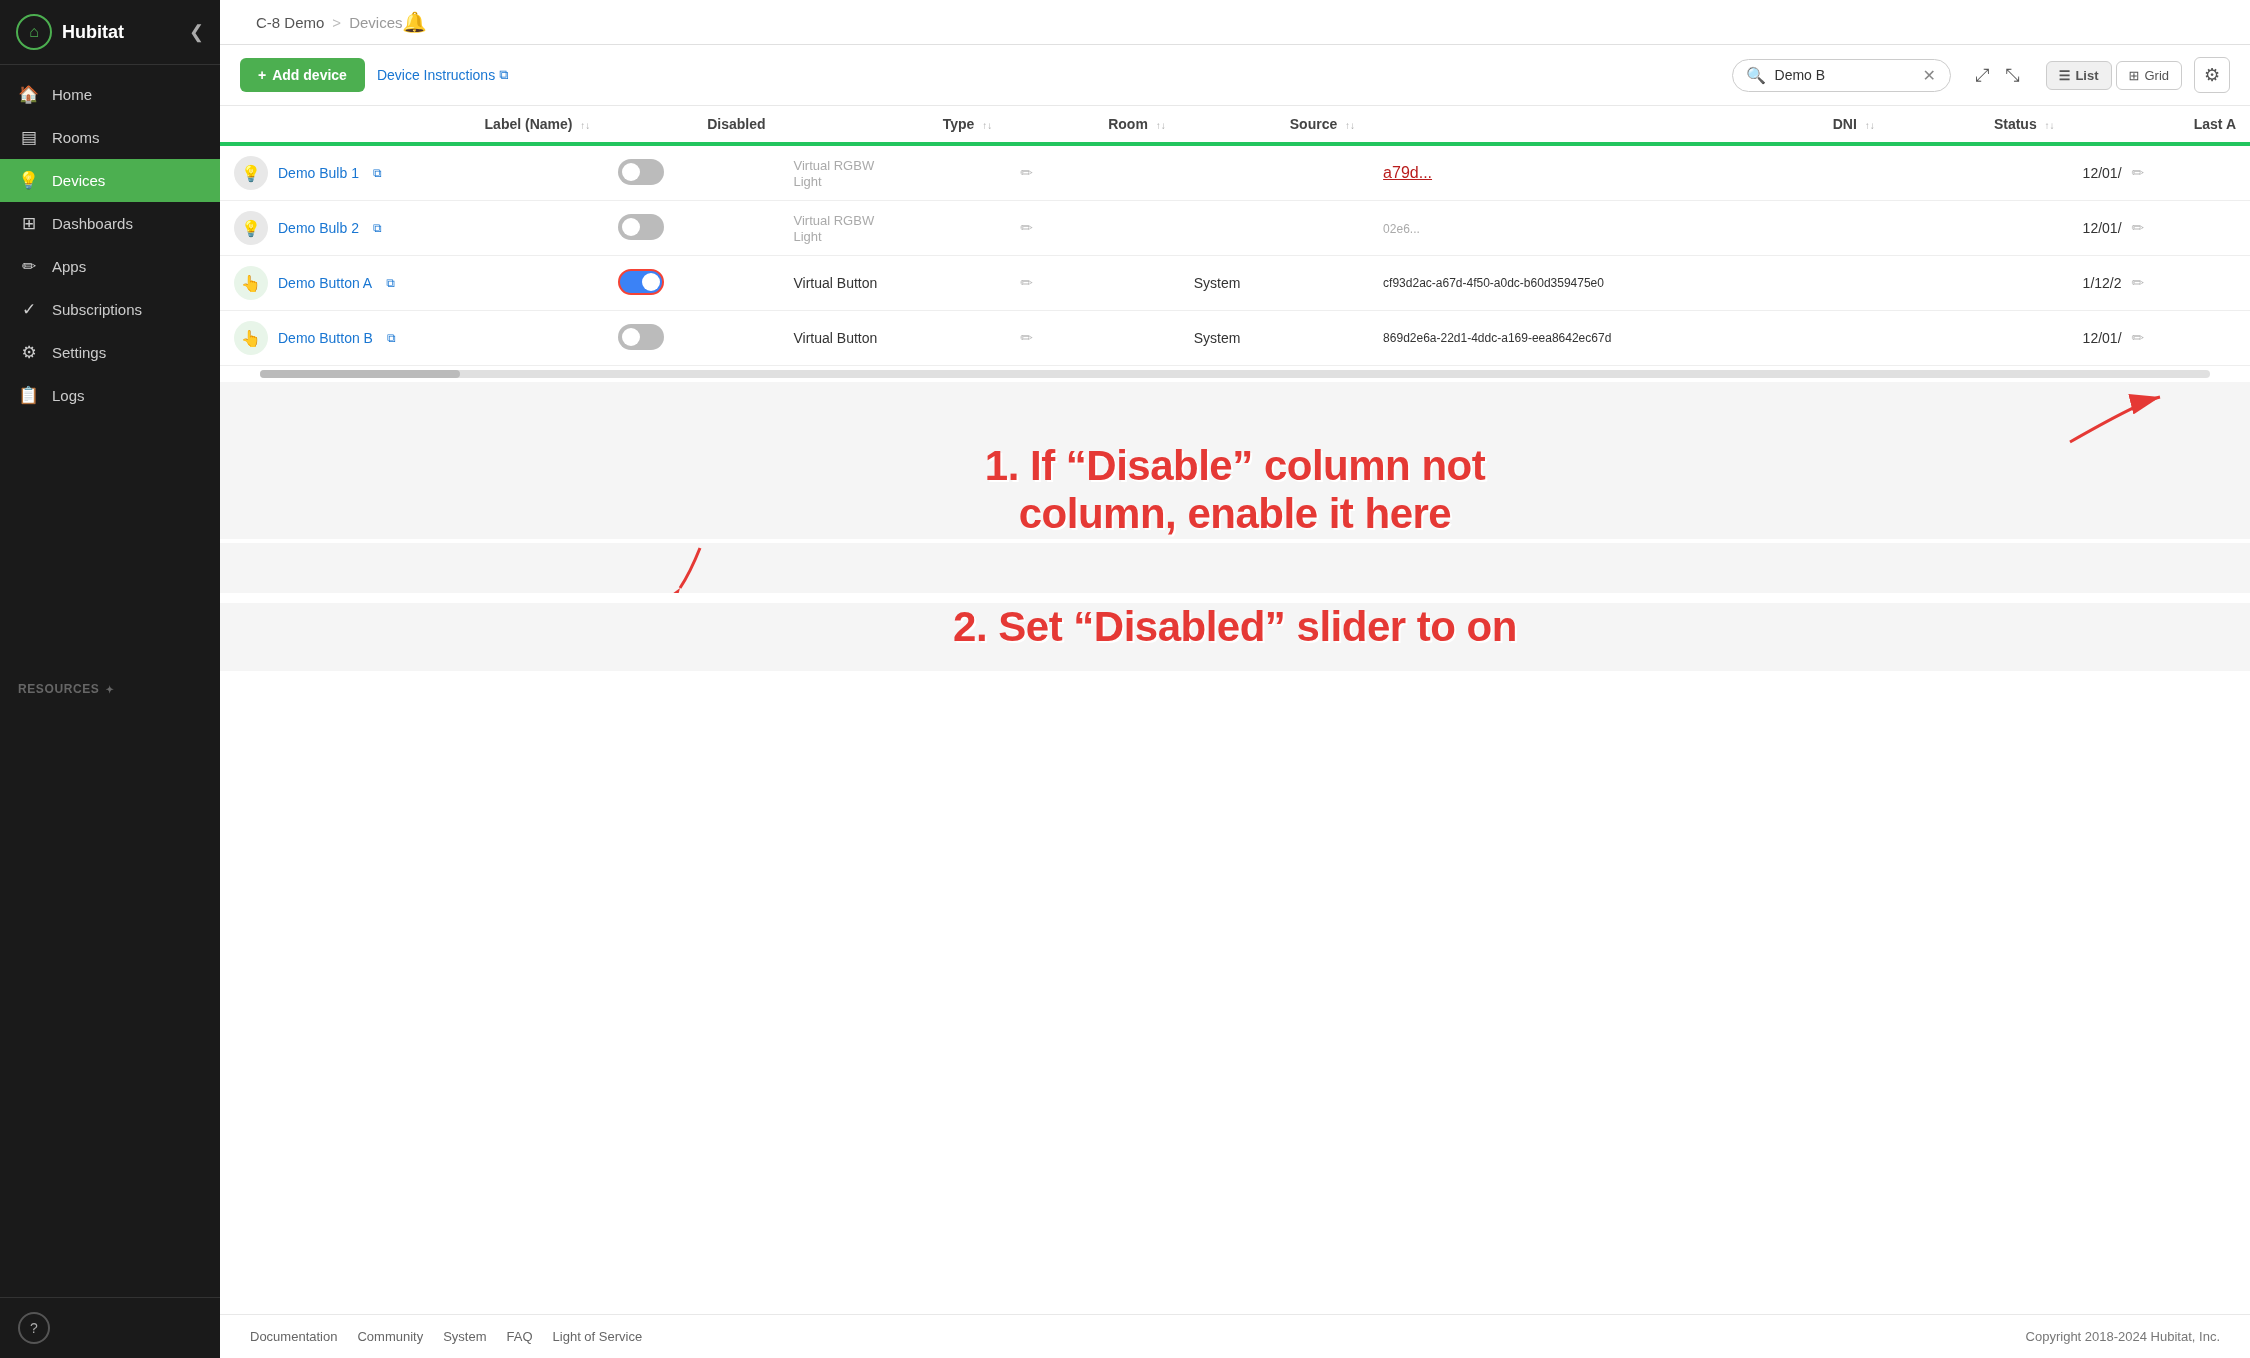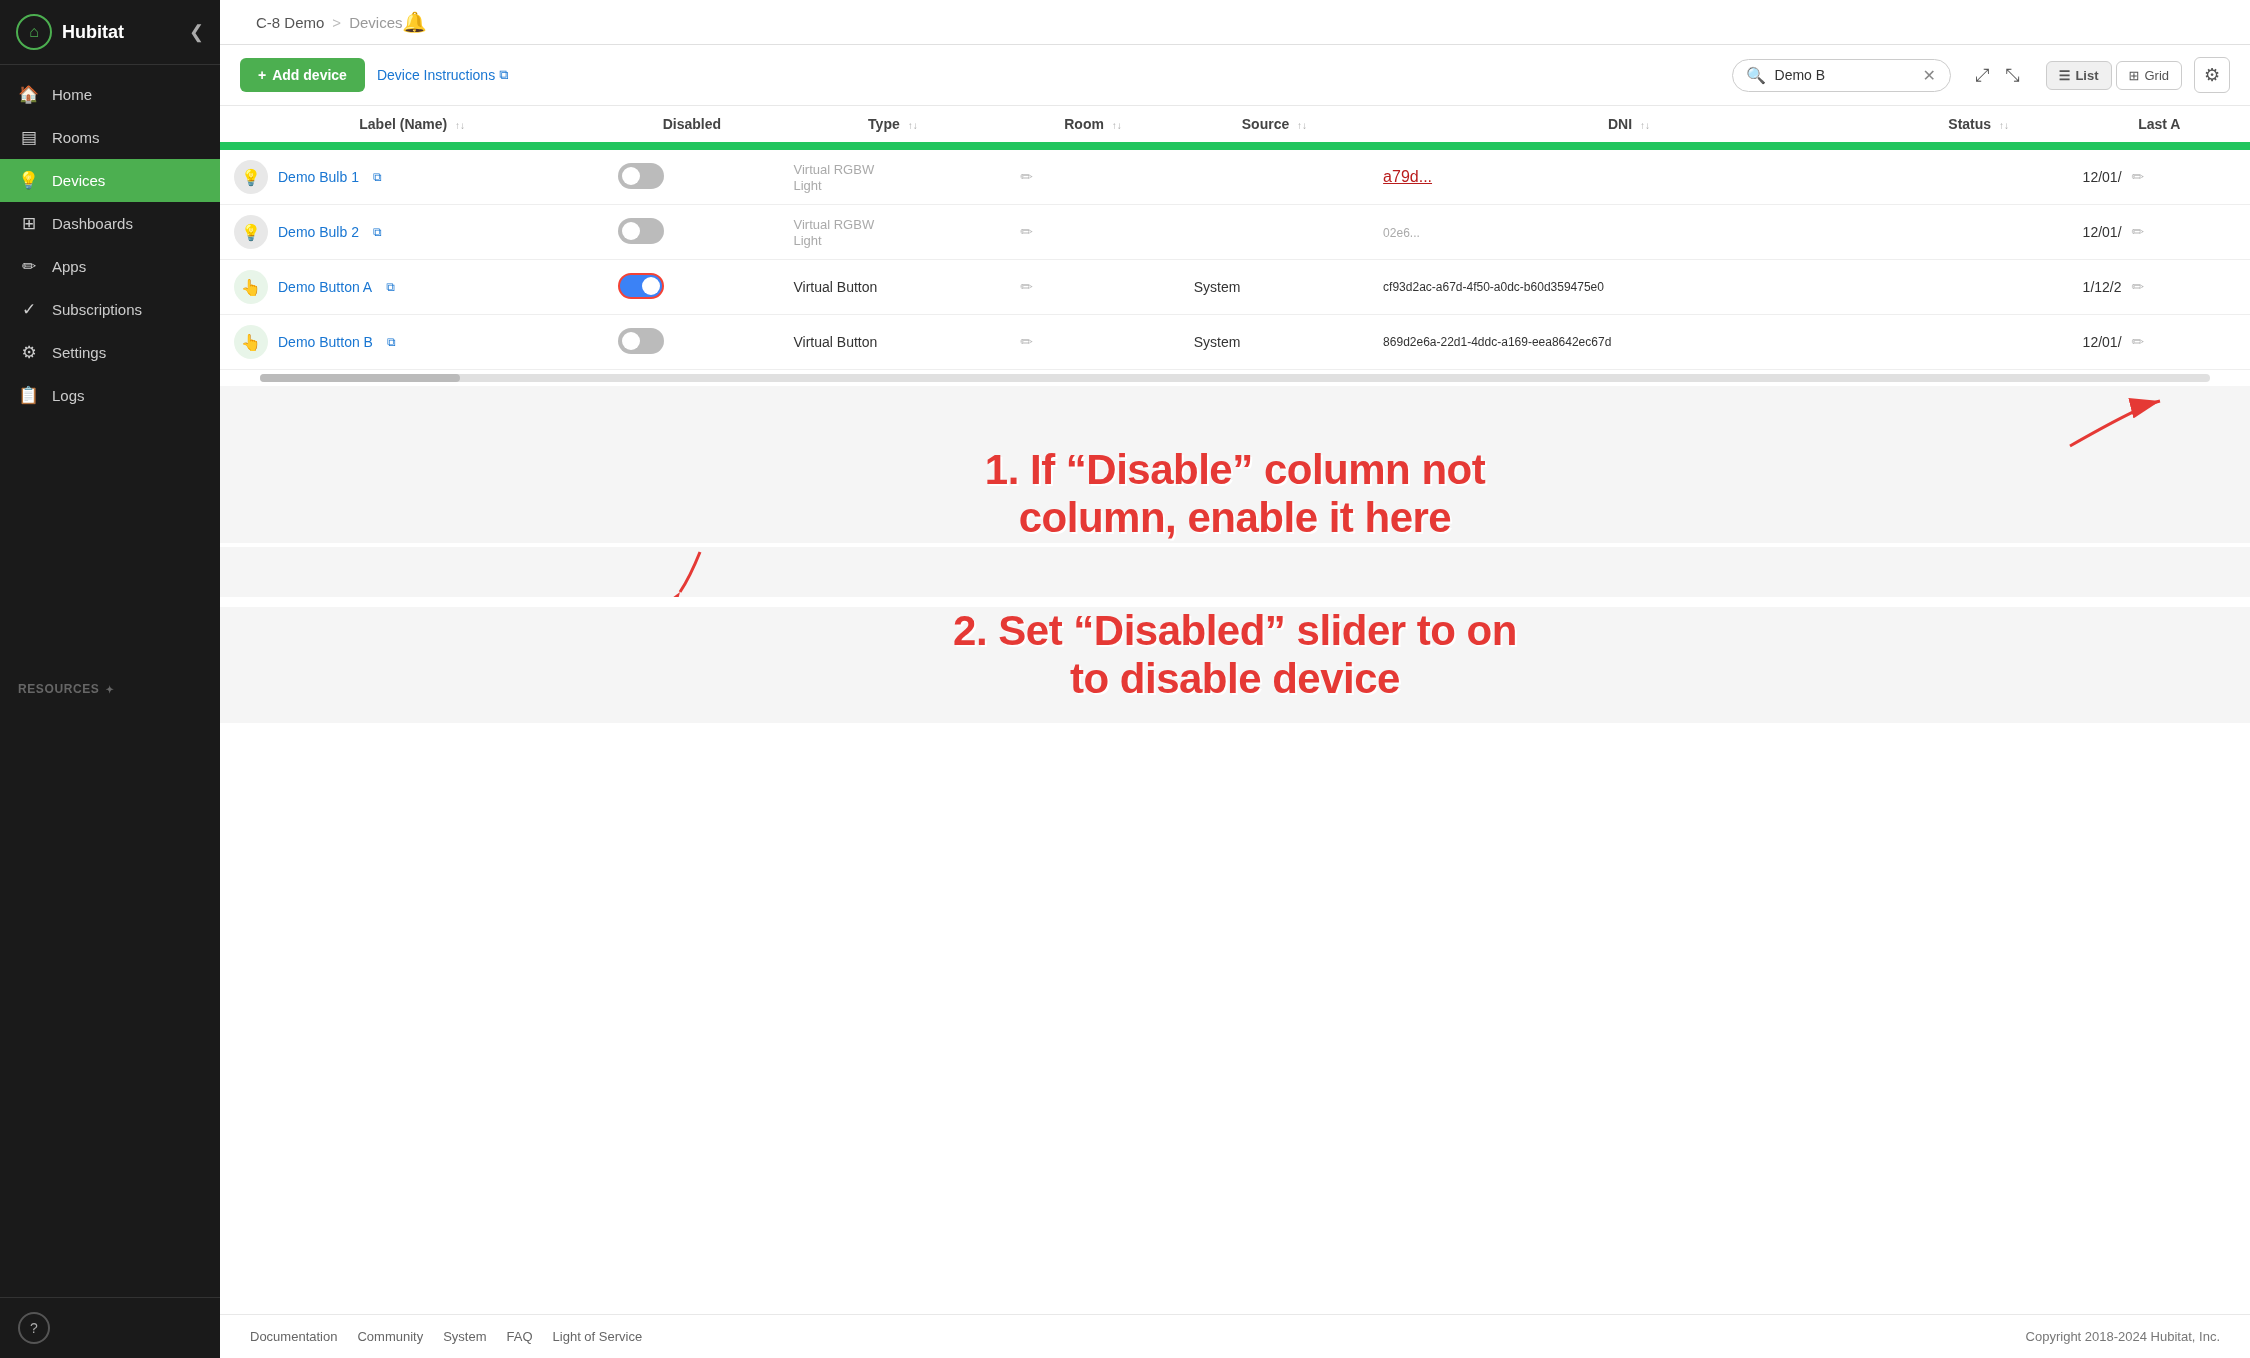--- a/index.html
+++ b/index.html
@@ -229,22 +229,22 @@
       overflow-x: auto;
       flex: 1;
     }
     table {
       width: 100%;
       border-collapse: collapse;
       font-size: 14px;
     }
     thead th {
       padding: 10px 14px;
-      text-align: center;
-      border-bottom: 8px solid #22c55e;
+      text-align: right;
+      border-bottom: 4px solid #22c55e;
       color: #444;
       font-weight: 600;
       white-space: nowrap;
       background: #fff;
     }
     thead th .sort-arrows {
       display: inline-block;
       font-size: 10px;
       color: #aaa;
       margin-left: 4px;
@@ -663,21 +663,20 @@
             <polygon points="10 0, 0 3.5, 10 7" fill="#e53935"></polygon>
           </marker>
         </defs>
         <path d="M 40 5 Q 30 30 20 45" stroke="#e53935" stroke-width="3" fill="none" marker-end="url(#arrowhead2)"></path>
       </svg>
     </div>
 
     <div style="padding: 0 20px 20px; background:#f5f5f5;">
       <div class="annotation-text-2">
         <div>2. Set “Disabled” slider to on</div>
-        <div>to disable device</div>
       </div>
     </div>
 
   </div>
 
   <div class="footer">
     <div class="footer-links">
       <a class="footer-link">Documentation</a>
       <a class="footer-link">Community</a>
       <a class="footer-link">System</a>

